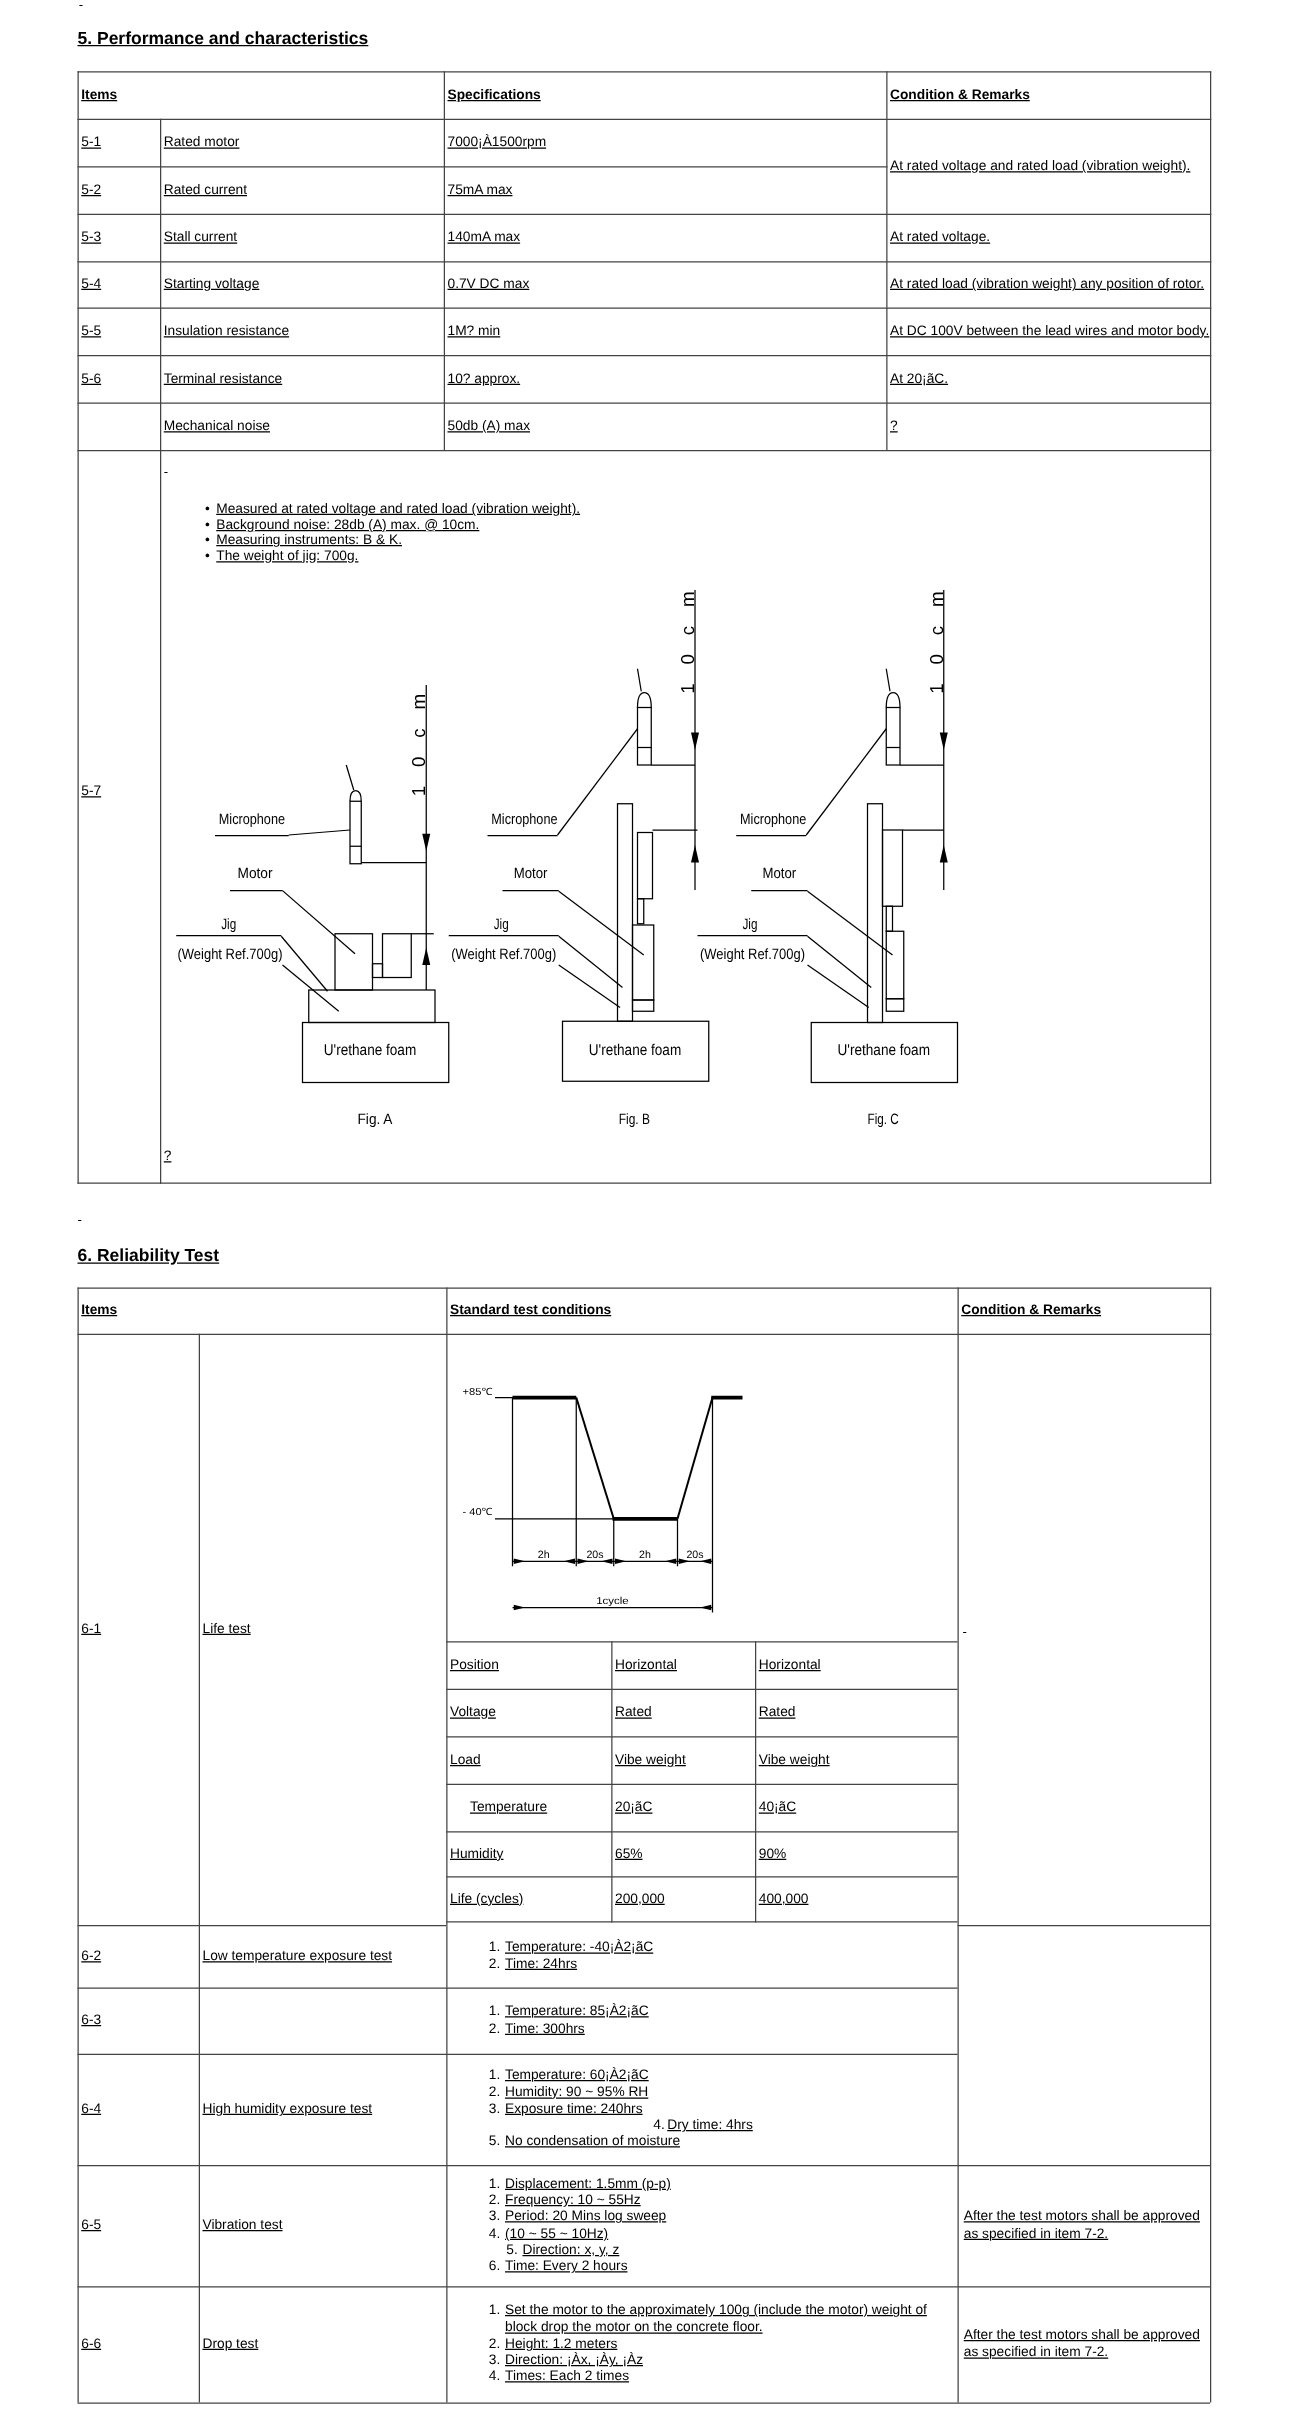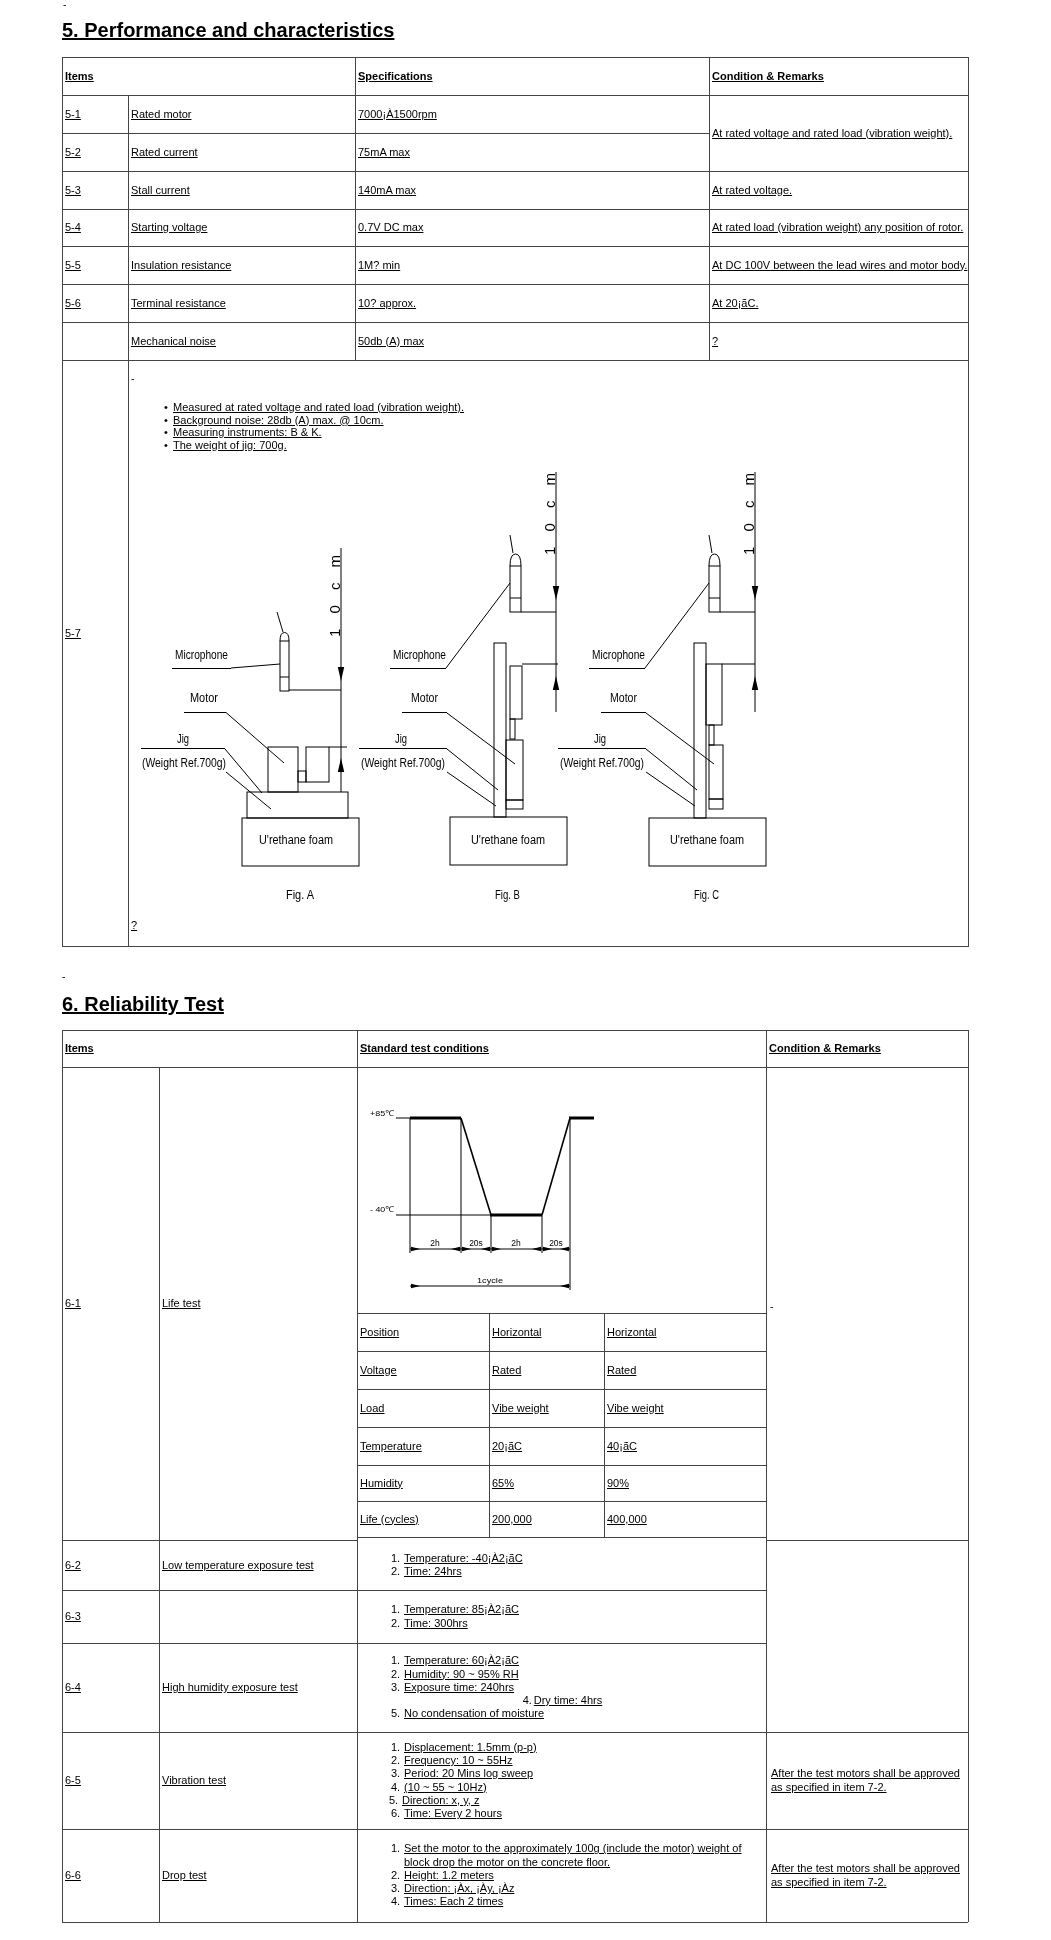--- a/index.html
+++ b/index.html
@@ -4,21 +4,21 @@
 <style>
   html,body{margin:0;padding:0;background:#fff;}
   body{font-family:"Liberation Sans",sans-serif;color:#000;}
   .page{position:relative;width:1051px;height:1940px;overflow:hidden;}
   .hl{position:absolute;height:1px;background:#444;}
   .vl{position:absolute;width:1px;background:#444;}
   .t{position:absolute;display:flex;align-items:center;font-size:11px;line-height:13px;white-space:nowrap;}
   .t u, u{text-decoration:underline;}
   .b{font-weight:bold;}
   .dash{position:absolute;font-size:10.5px;line-height:9px;}
-  .hd{position:absolute;font-size:20px;font-weight:bold;line-height:16px;white-space:nowrap;}
+  .hd{position:absolute;font-size:14px;font-weight:bold;line-height:16px;white-space:nowrap;}
   .lst{position:absolute;display:flex;flex-direction:column;justify-content:center;font-size:11px;line-height:13.3px;}
   .lst .ln{white-space:nowrap;}
   .num{display:inline-block;width:13px;}
   .wrap{position:absolute;display:flex;align-items:center;font-size:11px;line-height:13.4px;}
 </style>
 </head>
 <body>
 <div class="page">
 
 <div class="dash" style="left:63px;top:0px;">-</div>
@@ -345,21 +345,21 @@
     </div>
 <div class="t" style="left:360px;top:1389px;height:38px;">
       <u>Load</u>
     </div>
 <div class="t" style="left:492px;top:1389px;height:38px;">
       <u>Vibe weight</u>
     </div>
 <div class="t" style="left:607px;top:1389px;height:38px;">
       <u>Vibe weight</u>
     </div>
-<div class="t" style="left:360px;top:1427px;height:38px;text-align:right;">
+<div class="t" style="left:376px;top:1427px;height:38px;text-align:right;">
       <u>Temperature</u>
     </div>
 <div class="t" style="left:492px;top:1427px;height:38px;">
       <u>20¡ãC</u>
     </div>
 <div class="t" style="left:607px;top:1427px;height:38px;">
       <u>40¡ãC</u>
     </div>
 <div class="t" style="left:360px;top:1465px;height:36px;">
       <u>Humidity</u>
@@ -417,21 +417,21 @@
       <u>6-5</u>
     </div>
 <div class="t" style="left:162px;top:1732px;height:97px;">
       <u>Vibration test</u>
     </div>
 <div class="lst" style="left:357px;top:1732px;height:97px;width:409px;">
   <div class="ln" style="margin-left:34px;"><span class="num">1.</span><u>Displacement: 1.5mm (p-p)</u></div>
   <div class="ln" style="margin-left:34px;"><span class="num">2.</span><u>Frequency: 10 ~ 55Hz</u></div>
   <div class="ln" style="margin-left:34px;"><span class="num">3.</span><u>Period: 20 Mins log sweep</u></div>
   <div class="ln" style="margin-left:34px;"><span class="num">4.</span><u>(10 ~ 55 ~ 10Hz)</u></div>
-  <div class="ln" style="margin-left:32px;"><span class="num">5.</span><u>Direction: x, y, z</u></div>
+  <div class="ln" style="margin-left:48px;"><span class="num">5.</span><u>Direction: x, y, z</u></div>
   <div class="ln" style="margin-left:34px;"><span class="num">6.</span><u>Time: Every 2 hours</u></div>
 </div>
 
 <div class="t" style="left:65px;top:1829px;height:93px;">
       <u>6-6</u>
     </div>
 <div class="t" style="left:162px;top:1829px;height:93px;">
       <u>Drop test</u>
     </div>
 <div class="lst" style="left:357px;top:1829px;height:93px;width:409px;">

